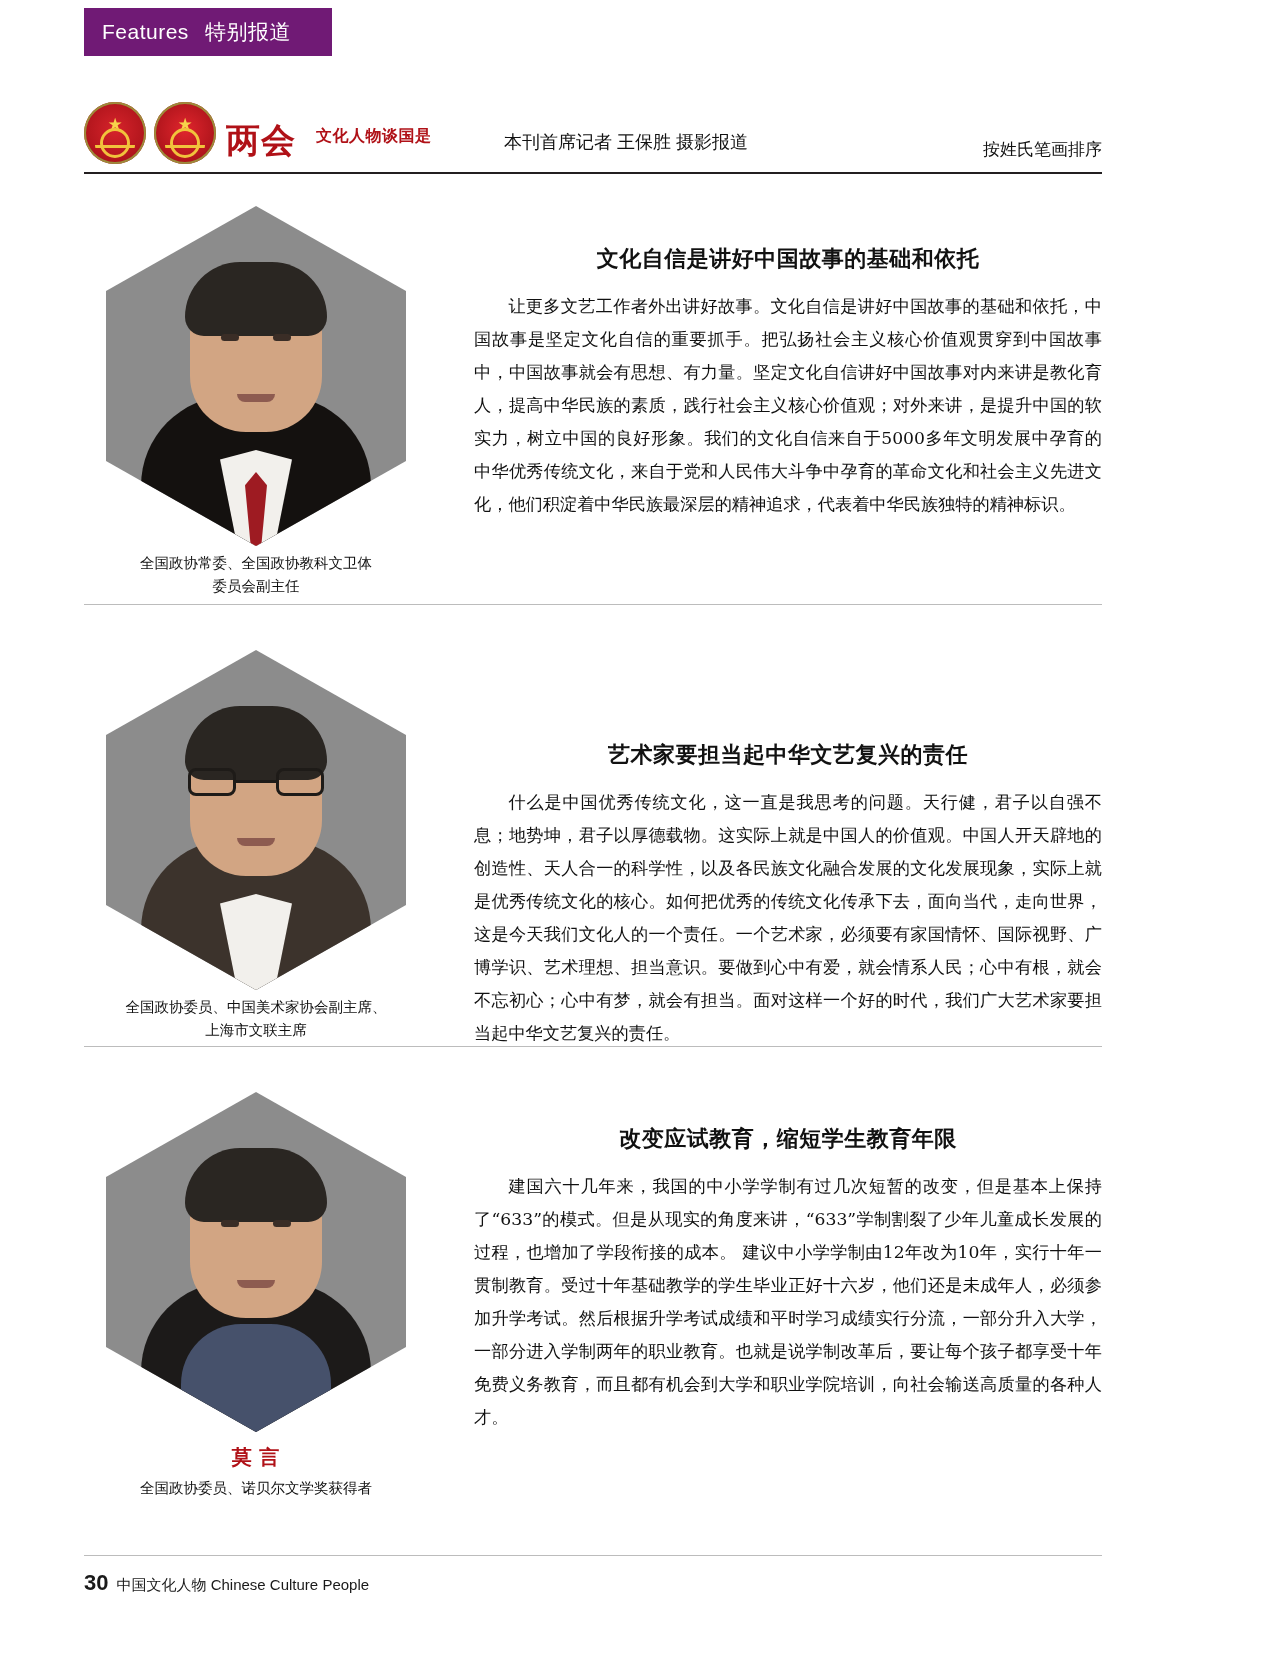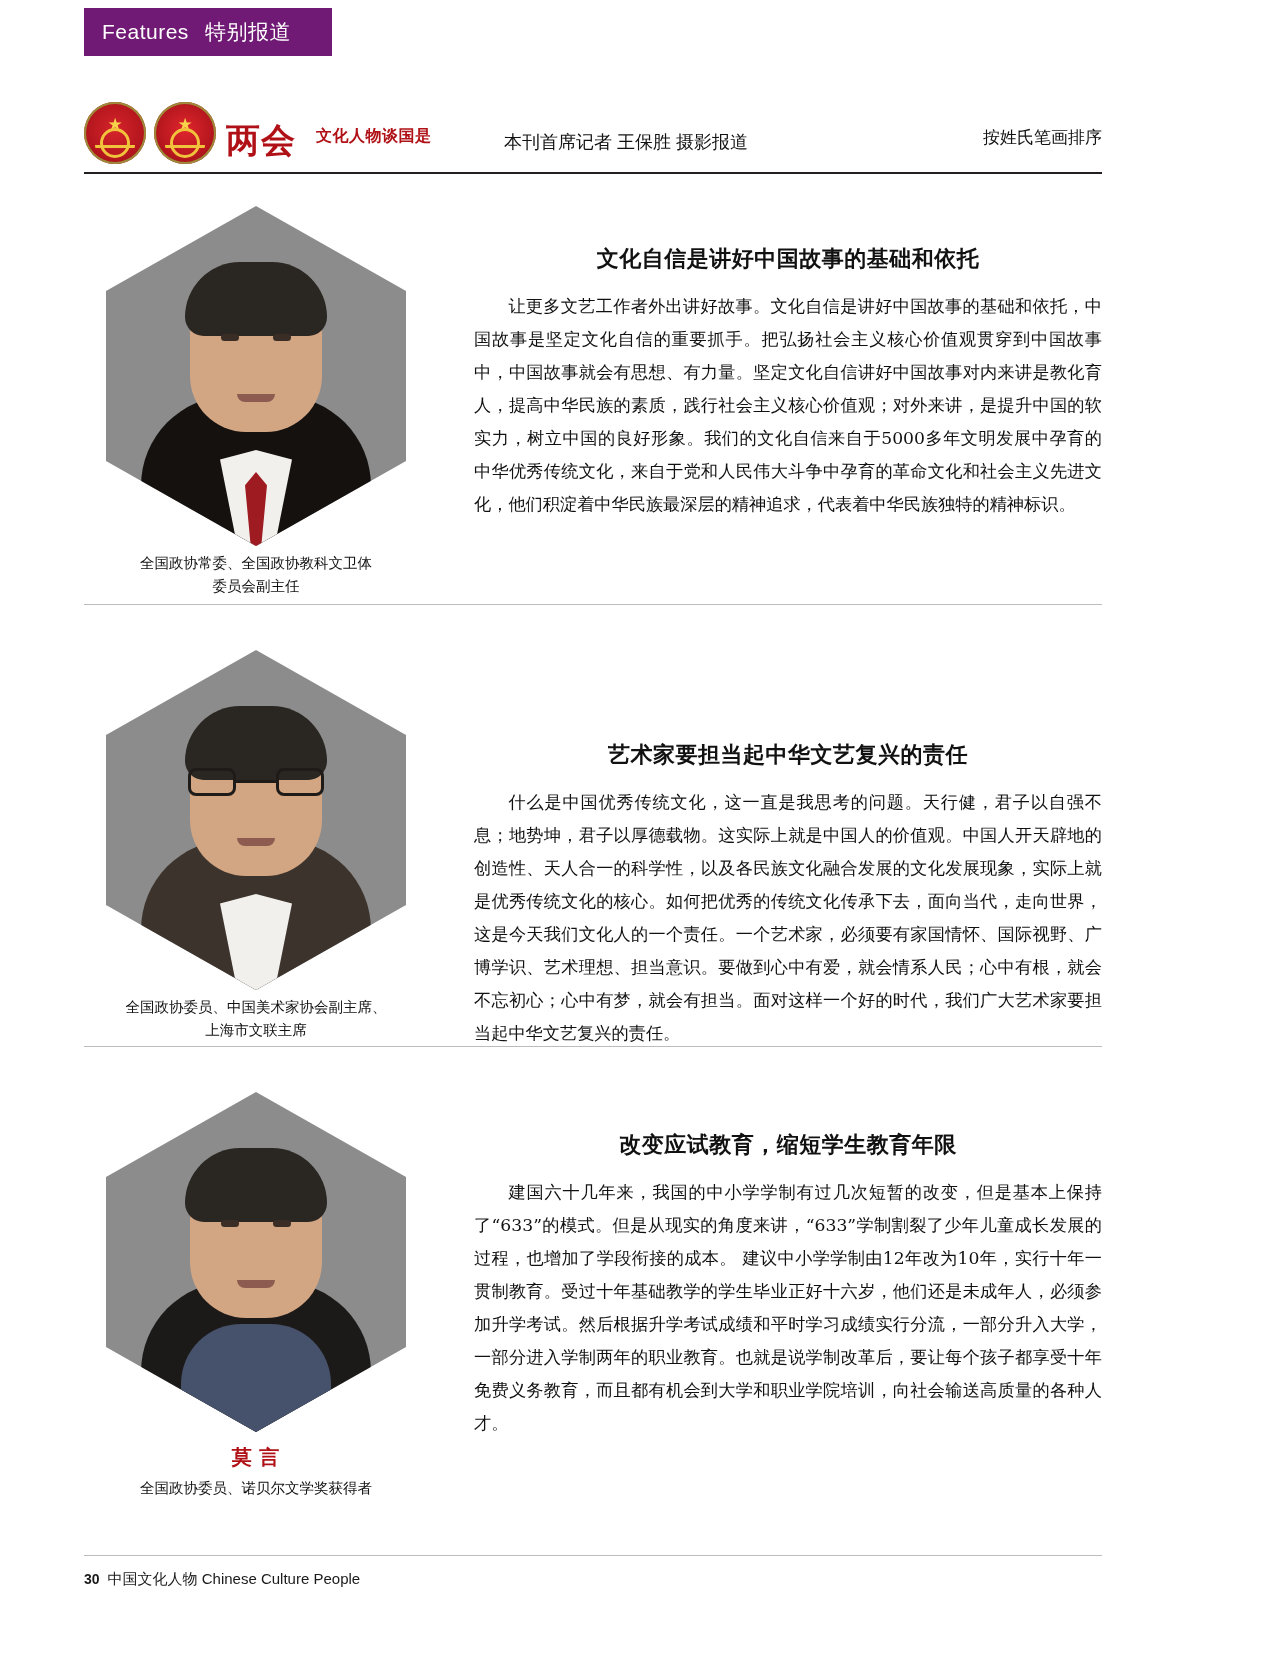--- a/index.html
+++ b/index.html
@@ -115,21 +115,21 @@
   .mast-byline {
     position: absolute;
     left: 420px;
     top: 30px;
     font-size: 18px;
     color: #111;
   }
   .mast-note {
     position: absolute;
     right: 0;
-    top: 26px;
+    top: 38px;
     font-size: 17px;
     color: #111;
   }
   .mast-rule {
     position: absolute;
     left: 0;
     top: 72px;
     width: 1018px;
     height: 2px;
     background: #231f20;
@@ -334,21 +334,21 @@
   .footer {
     position: absolute;
     left: 84px;
     top: 1570px;
     font-size: 15px;
     color: #1a1a1a;
     display: flex;
     align-items: baseline;
     gap: 8px;
   }
-  .footer .pageno { font-weight: bold; font-size: 14px; }
+  .footer .pageno { font-weight: bold; font-size: 22px; }
 </style>
 </head>
 <body>
 
 <div class="section-tag">
   <span class="en">Features</span>
   <span class="cn">特别报道</span>
 </div>
 
 <div class="masthead">
@@ -442,21 +442,21 @@
         <div class="p-eye r"></div>
         <div class="p-mouth"></div>
       </div>
     </div>
     <div class="name">莫 言</div>
     <div class="title-lines">
       <div>全国政协委员、诺贝尔文学奖获得者</div>
       <div></div>
     </div>
   </div>
-  <div class="col-right" style="top:38px;">
+  <div class="col-right" style="top:32px;">
     <div class="headline">改变应试教育，缩短学生教育年限</div>
     <div class="body-text">建国六十几年来，我国的中小学学制有过几次短暂的改变，但是基本上保持了“633”的模式。但是从现实的角度来讲，“633”学制割裂了少年儿童成长发展的过程，也增加了学段衔接的成本。 建议中小学学制由12年改为10年，实行十年一贯制教育。受过十年基础教学的学生毕业正好十六岁，他们还是未成年人，必须参加升学考试。然后根据升学考试成绩和平时学习成绩实行分流，一部分升入大学，一部分进入学制两年的职业教育。也就是说学制改革后，要让每个孩子都享受十年免费义务教育，而且都有机会到大学和职业学院培训，向社会输送高质量的各种人才。</div>
   </div>
 </div>
 
 <div class="footer-rule"></div>
 <div class="footer">
   <span class="pageno">30</span>
   <span>中国文化人物 Chinese Culture People</span>
 </div>

